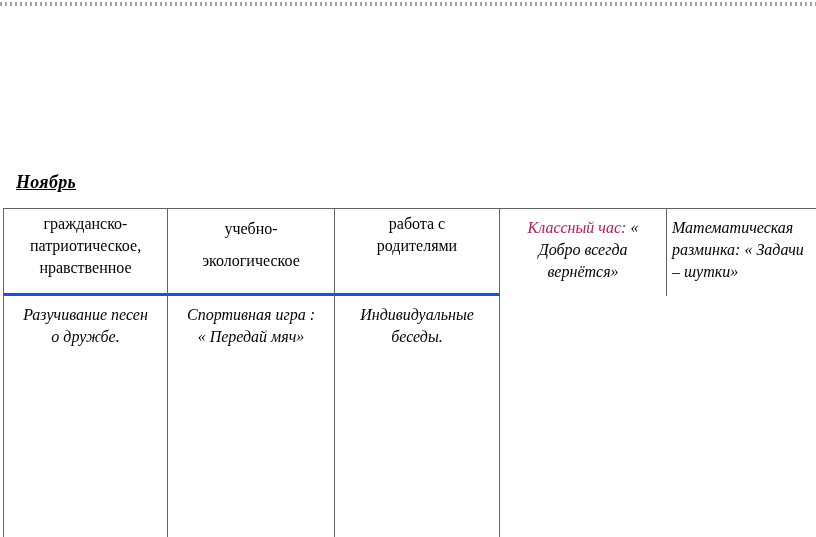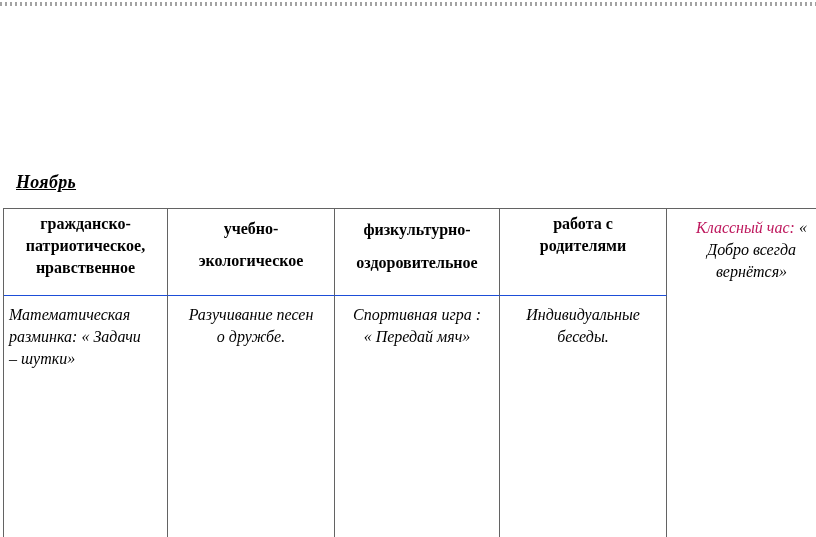--- a/index.html
+++ b/index.html
@@ -37,22 +37,22 @@
   }
   .cell {
     border-right: 1px solid #636363;
     overflow: hidden;
     white-space: pre-line;
     font-size: 16px;
     padding: 4px 2px 0 2px;
     text-align: center;
   }
   .hcell {
-    border-bottom: 1px solid #1d4ed8;
-    font-weight: bold;
+    border-bottom: 3px solid #1d4ed8;
+    font-weight: normal;
   }
   .dcell {
     font-style: italic;
     line-height: 22px;
     padding-top: 8px;
   }
   .lh22 { line-height: 22px; }
   .lh27 { line-height: 27px; }
   .lh32 { line-height: 32px; }
   .lh33 { line-height: 33px; }
@@ -66,22 +66,20 @@
 
 <div class="doc-title">Ноябрь</div>
 
 <div class="doc-table">
 
   <div class="cell hcell lh22">гражданско-
 патриотическое,
 нравственное</div>
   <div class="cell hcell lh32">учебно-
 экологическое</div>
-  <div class="cell hcell lh33">физкультурно-
-оздоровительное</div>
   <div class="cell hcell lh22">работа с
 родителями</div>
 
   <div class="cell dcell"><span class="accent-red">Классный час:</span><span> «
 Добро всегда
 вернётся»</span></div>
   <div class="cell dcell align-left">Математическая
 разминка: « Задачи
 – шутки»</div>
   <div class="cell dcell">Разучивание песен

